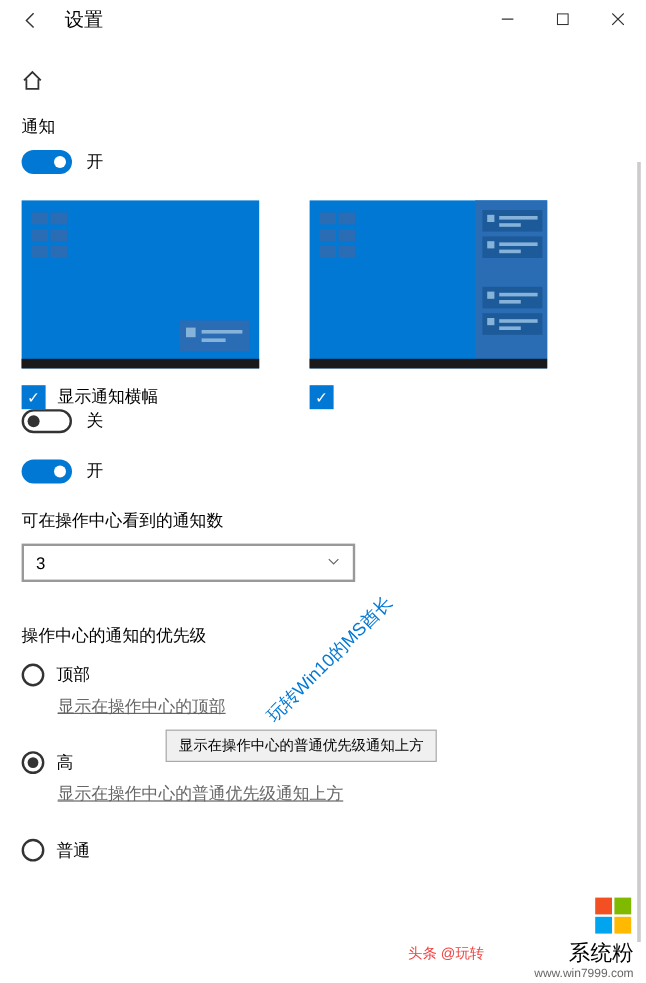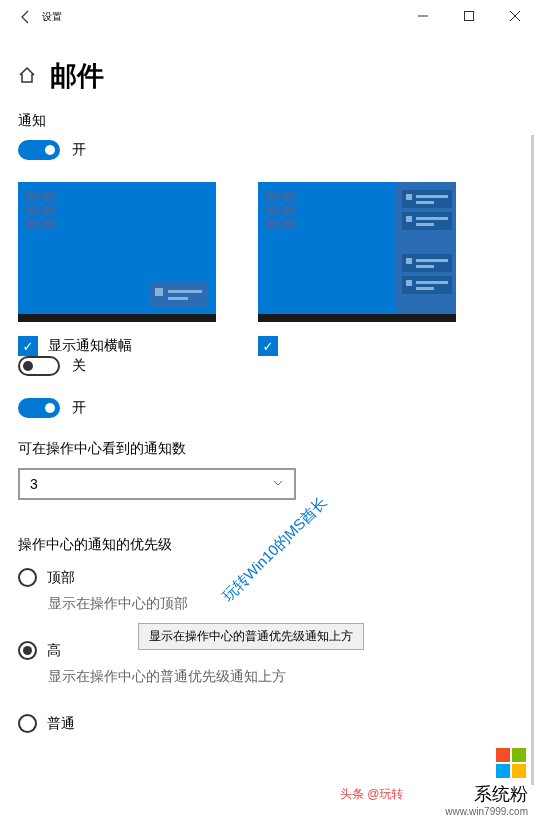--- a/index.html
+++ b/index.html
@@ -22,22 +22,22 @@
     }
     .back-btn {
       width: 32px;
       height: 32px;
       display: flex;
       align-items: center;
       justify-content: center;
       cursor: pointer;
     }
     .title-text {
-      margin-left: 0;
-      font-size: 10px;
+      margin-left: 12px;
+      font-size: 16px;
     }
     .window-controls {
       position: absolute;
       right: 0;
       top: 0;
       display: flex;
     }
     .win-ctrl {
       width: 46px;
       height: 32px;
@@ -256,20 +256,21 @@
       width: 9px;
       height: 9px;
       border-radius: 50%;
       background: #333;
     }
     .radio-desc {
       margin-left: 30px;
       margin-top: 8px;
       color: #666;
       font-size: 14px;
+      text-decoration: underline;
     }
     .tooltip {
       position: absolute;
       background: #f0f0f0;
       border: 1px solid #aaa;
       padding: 4px 10px;
       font-size: 12px;
       left: 120px;
       top: -18px;
     }
@@ -352,21 +353,20 @@
   </div>
 </div>
 
 <div class="content">
   <div class="header-row">
     <span class="home-icon">
       <svg width="18" height="18" viewBox="0 0 18 18">
           <path d="M2 9 L9 2 L16 9 M4 8 V16 H14 V8" stroke="#333" stroke-width="1.5" fill="none"></path>
         </svg>
     </span>
-    <h1 class="page-title">邮件</h1>
   </div>
 
   <div class="section-label">通知</div>
   <div class="toggle-row">
     <div class="toggle on"></div>
     <span>开</span>
   </div>
 
   <div class="thumbnails">
     <div class="thumb">

